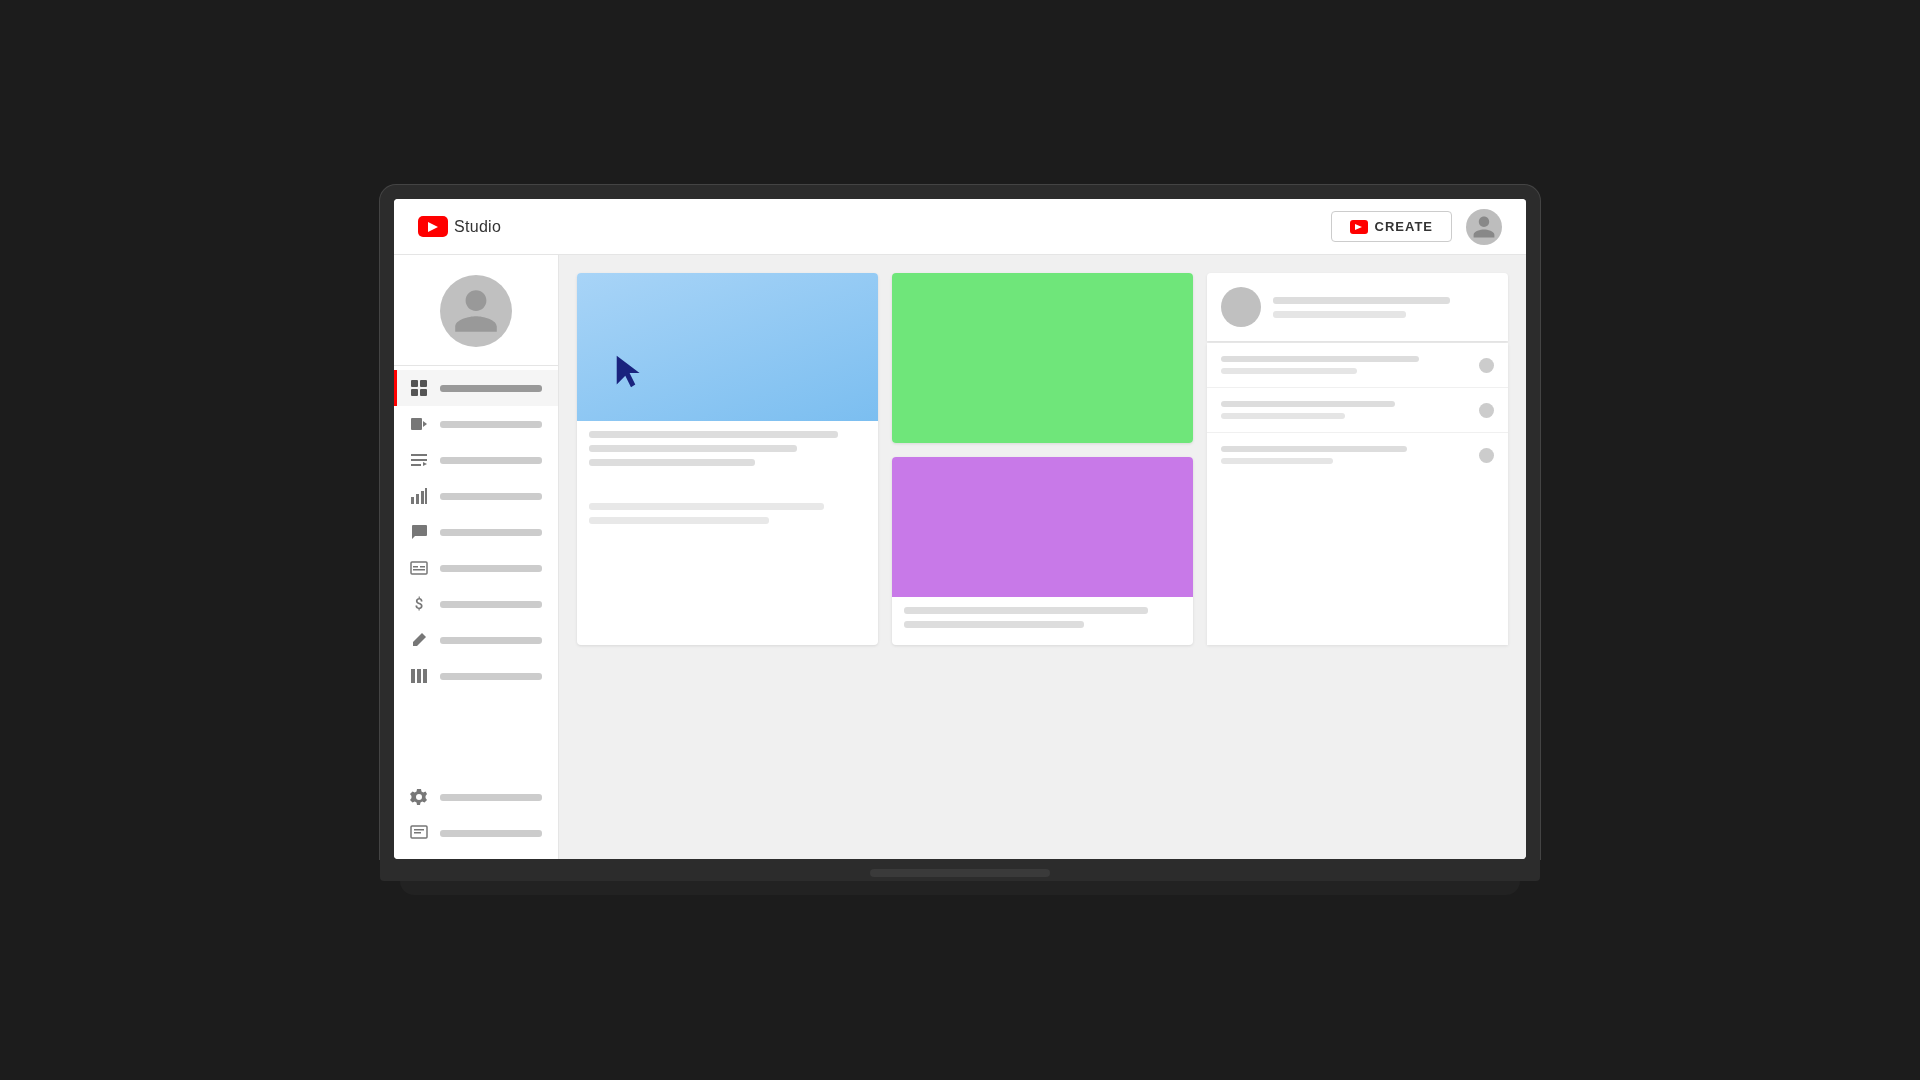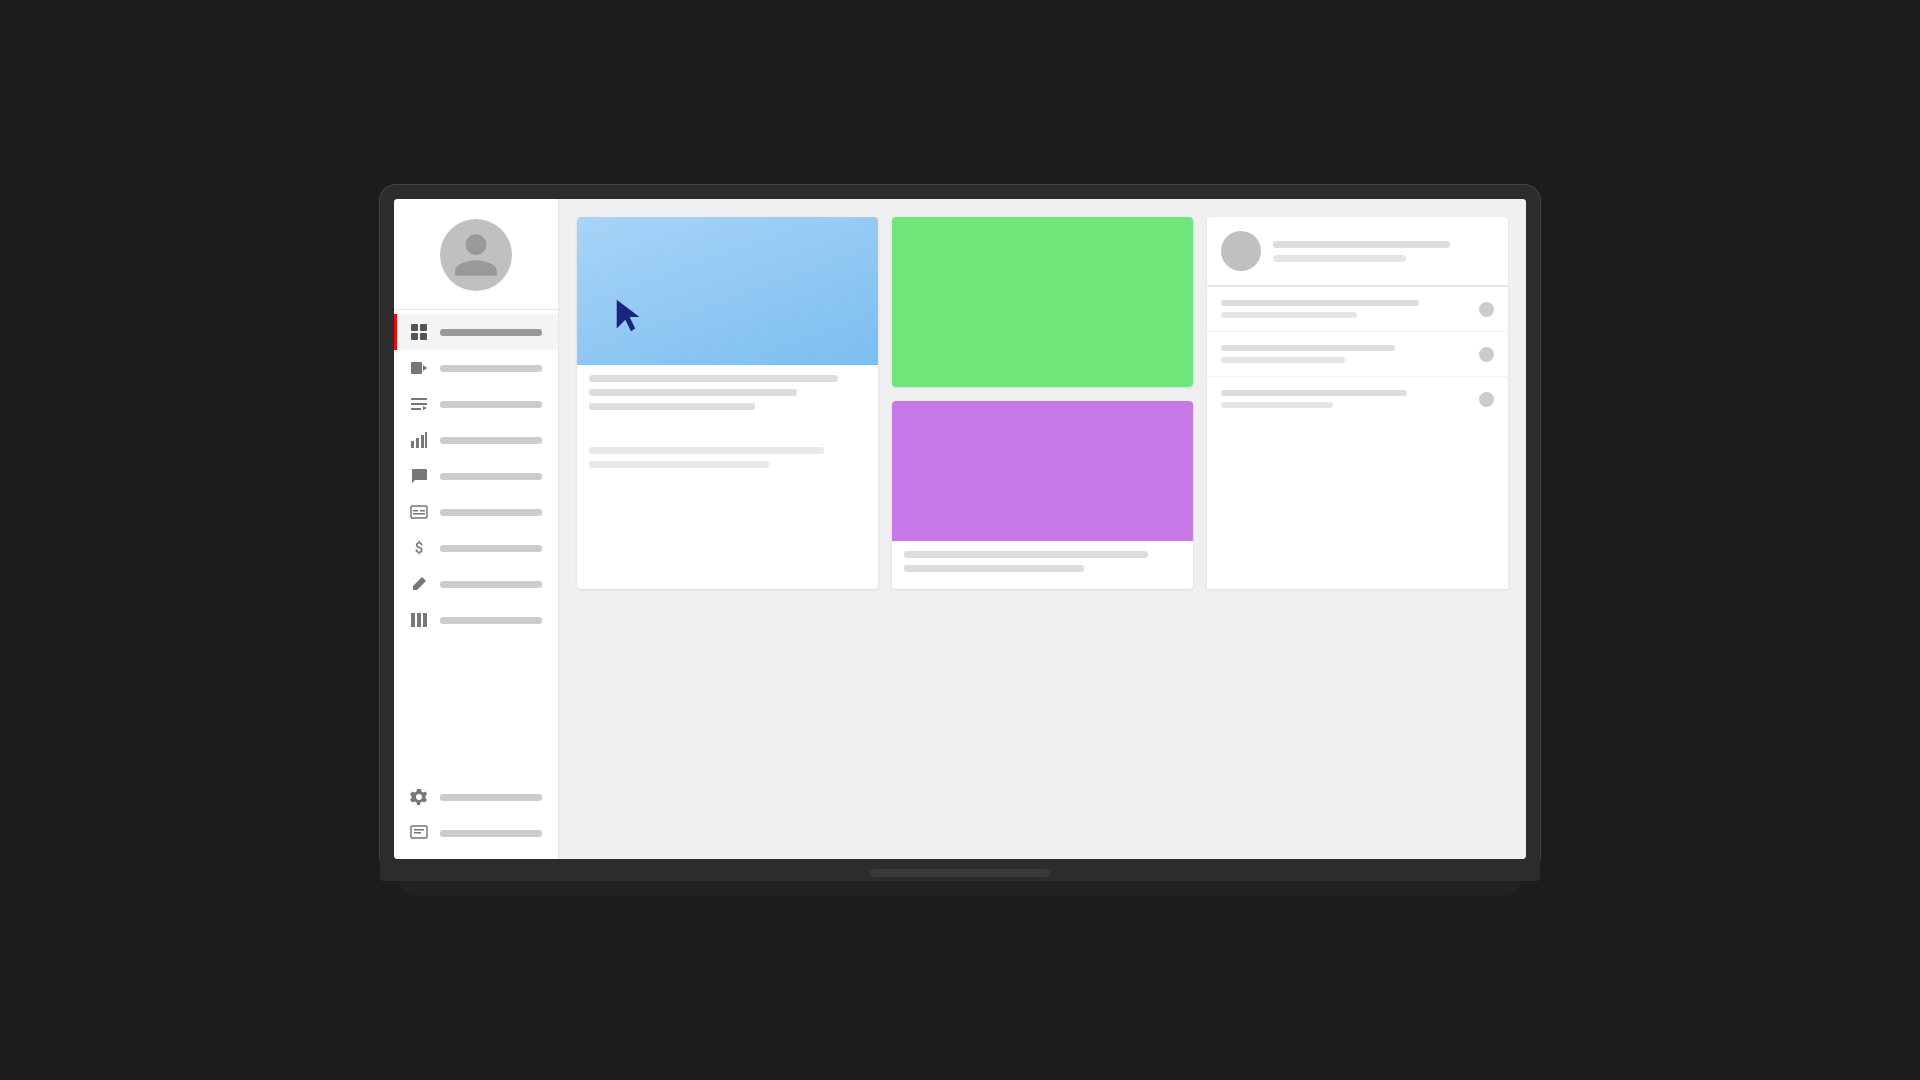--- a/index.html
+++ b/index.html
@@ -18,20 +18,45 @@
 <body>
 
 <div style="width:1920px; height:1080px; background:#1c1c1c; display:flex; align-items:center; justify-content:center;">
 
   <div style="width:1160px; position:relative;">
 
     <div style="background:#2c2c2c; border-radius:16px 16px 0 0; padding:14px 14px 0; box-shadow: 0 0 0 1px #444;">
 
       <div style="background:#f0f0f0; border-radius:4px; overflow:hidden; height:660px; display:flex; flex-direction:column;">
 
+        <div style="background:#fff; height:56px; display:flex; align-items:center; justify-content:space-between; padding:0 24px; border-bottom:1px solid #e5e5e5; flex-shrink:0;">
+
+          <div style="display:flex; align-items:center; gap:6px;">
+
+            <div style="width:30px; height:21px; background:#ff0000; border-radius:5px; display:flex; align-items:center; justify-content:center;">
+              <div style="width:0; height:0; border-style:solid; border-width:5px 0 5px 10px; border-color:transparent transparent transparent #fff;"></div>
+            </div>
+            <span style="font-size:16px; font-weight:400; color:#333; font-family:Arial,sans-serif; letter-spacing:0.3px;">Studio</span>
+          </div>
+
+          <div style="display:flex; align-items:center; gap:14px;">
+            <button style="display:flex; align-items:center; gap:7px; background:#fff; border:1px solid #ccc; border-radius:4px; padding:7px 18px; cursor:pointer; font-size:13px; font-weight:600; color:#333; letter-spacing:1px;">
+              <div style="width:18px; height:14px; background:#ff0000; border-radius:3px; display:flex; align-items:center; justify-content:center;">
+                <div style="width:0; height:0; border-style:solid; border-width:3.5px 0 3.5px 7px; border-color:transparent transparent transparent #fff;"></div>
+              </div>
+              <span>CREATE</span>
+            </button>
+
+            <div style="width:36px; height:36px; border-radius:50%; background:#bdbdbd; cursor:pointer; display:flex; align-items:center; justify-content:center; overflow:hidden;">
+              <svg viewBox="0 0 24 24" width="26" height="26" fill="#888">
+                <path d="M12 12c2.7 0 4.8-2.1 4.8-4.8S14.7 2.4 12 2.4 7.2 4.5 7.2 7.2 9.3 12 12 12zm0 2.4c-3.2 0-9.6 1.6-9.6 4.8v2.4h19.2v-2.4c0-3.2-6.4-4.8-9.6-4.8z"></path>
+              </svg>
+            </div>
+          </div>
+        </div>
 
         <div style="display:flex; flex:1; overflow:hidden;">
 
           <div style="width:165px; background:#fff; border-right:1px solid #e5e5e5; display:flex; flex-direction:column; flex-shrink:0; padding-top:8px;">
 
             <div style="display:flex; justify-content:center; padding:12px 0 18px;">
               <div style="width:72px; height:72px; border-radius:50%; background:#c0c0c0; display:flex; align-items:center; justify-content:center;">
                 <svg viewBox="0 0 24 24" width="52" height="52" fill="#999">
                   <path d="M12 12c2.7 0 4.8-2.1 4.8-4.8S14.7 2.4 12 2.4 7.2 4.5 7.2 7.2 9.3 12 12 12zm0 2.4c-3.2 0-9.6 1.6-9.6 4.8v2.4h19.2v-2.4c0-3.2-6.4-4.8-9.6-4.8z"></path>
                 </svg>

